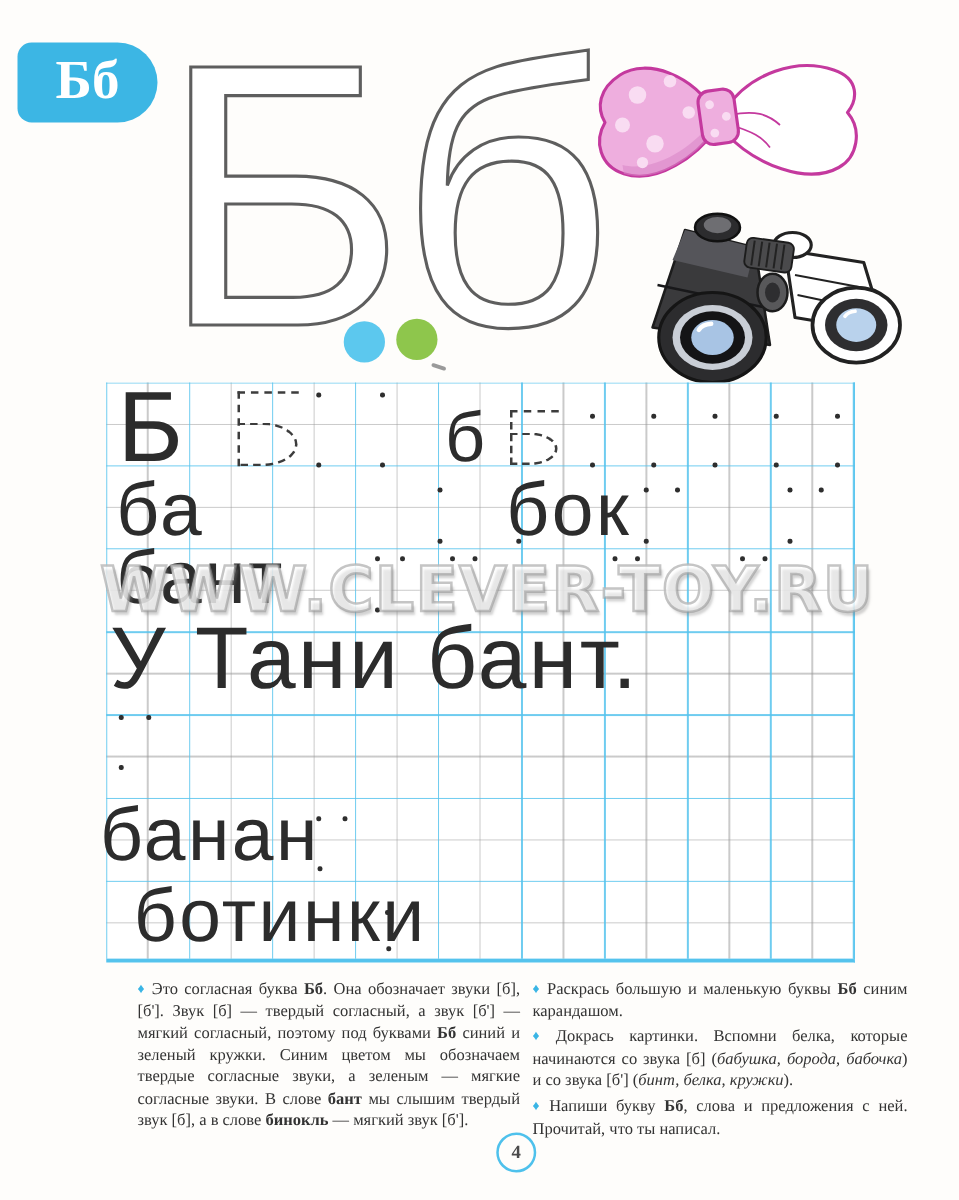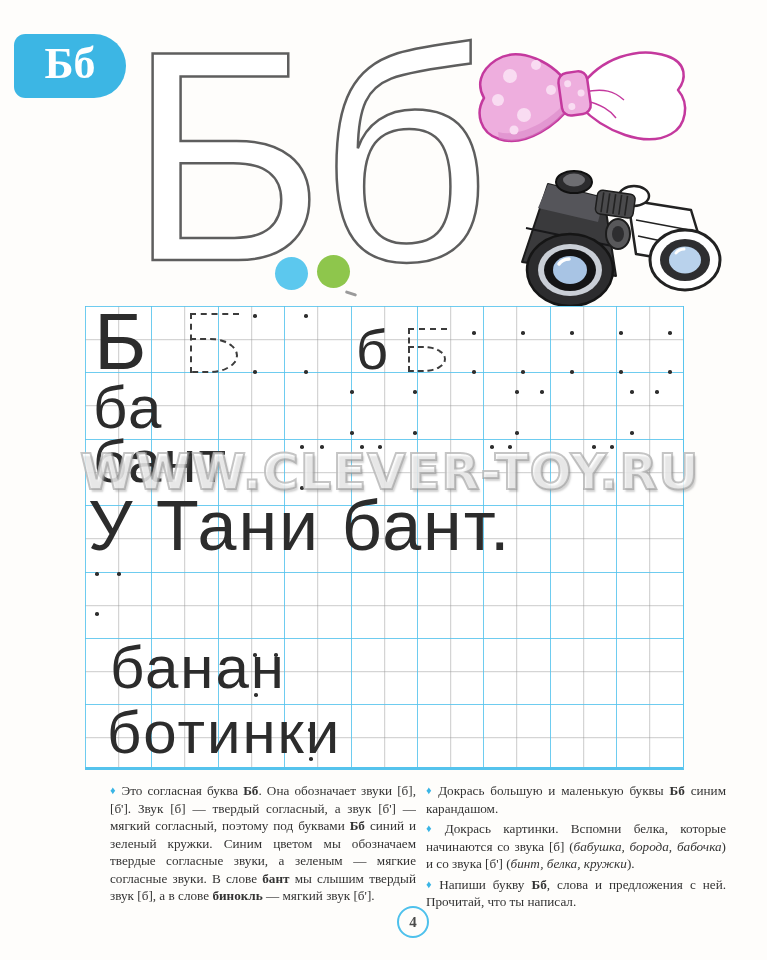--- a/index.html
+++ b/index.html
@@ -181,23 +181,24 @@
       <i class="dl-bowl"></i>
     </div>
   <div class="pw small" style="left:356px; top:322px;">б</div>
   <div class="dashedletter dashed-letter" style="left:408px; top:328px; width:44px; height:44px;" aria-label="б">
       <i class="dl-stem"></i>
       <i class="dl-top"></i>
       <i class="dl-bowl"></i>
     </div>
 
   <div class="pw word" style="left:93px;  top:378px;">ба</div>
+  <div class="pw word" style="left:405px; top:378px;">бок</div>
   <div class="pw word" style="left:93px;  top:432px;">бант</div>
   <div class="pw sent" style="left:88px;  top:491px;">У Тани бант.</div>
-  <div class="pw word" style="left:110px;  top:638px;">банан</div>
+  <div class="pw word" style="left:80px;  top:638px;">банан</div>
   <div class="pw word" style="left:107px;  top:703px;">ботинки</div>
 
   <div id="guide-dots">
       <div class="gdot" style="left: 253px; top: 314px;"></div>
       <div class="gdot" style="left: 304px; top: 314px;"></div>
       <div class="gdot" style="left: 253px; top: 370px;"></div>
       <div class="gdot" style="left: 304px; top: 370px;"></div>
       <div class="gdot" style="left: 472px; top: 331px;"></div>
       <div class="gdot" style="left: 521px; top: 331px;"></div>
       <div class="gdot" style="left: 570px; top: 331px;"></div>
@@ -237,21 +238,21 @@
       <div class="gdot" style="left: 330px; top: 728px;"></div>
       <div class="gdot" style="left: 309px; top: 757px;"></div>
     </div>
 
   <div class="watermark">WWW.CLEVER-TOY.RU</div>
 
   <div class="instr-col left">
     <p class="instr"><span class="bullet">♦</span><span>Это согласная буква </span><span class="b">Бб</span><span>. Она обозначает звуки [б], [б']. Звук [б] — твердый согласный, а звук [б'] — мягкий согласный, поэтому под буквами </span><span class="b">Бб</span><span> синий и зеленый кружки. Синим цветом мы обозначаем твердые согласные звуки, а зеленым — мягкие согласные звуки. В слове </span><span class="b">бант</span><span> мы слышим твердый звук [б], а в слове </span><span class="b">бинокль</span><span> — мягкий звук [б'].</span></p>
   </div>
   <div class="instr-col right">
-    <p class="instr"><span class="bullet">♦</span><span>Докрась большую и маленькую буквы </span><span class="b">Бб</span><span> синим карандашом.</span></p>
+    <p class="instr"><span class="bullet">♦</span><span>Раскрась большую и маленькую буквы </span><span class="b">Бб</span><span> синим карандашом.</span></p>
     <p class="instr"><span class="bullet">♦</span><span>Докрась картинки. Вспомни белка, которые начинаются со звука [б] (</span><span class="i">бабушка, борода, бабочка</span><span>) и со звука [б'] (</span><span class="i">бинт, белка, кружки</span><span>).</span></p>
     <p class="instr"><span class="bullet">♦</span><span>Напиши букву </span><span class="b">Бб</span><span>, слова и предложения с ней. Прочитай, что ты написал.</span></p>
   </div>
 
   <div class="pagenum">
     <span>4</span>
   </div>
 
 </div>
 

